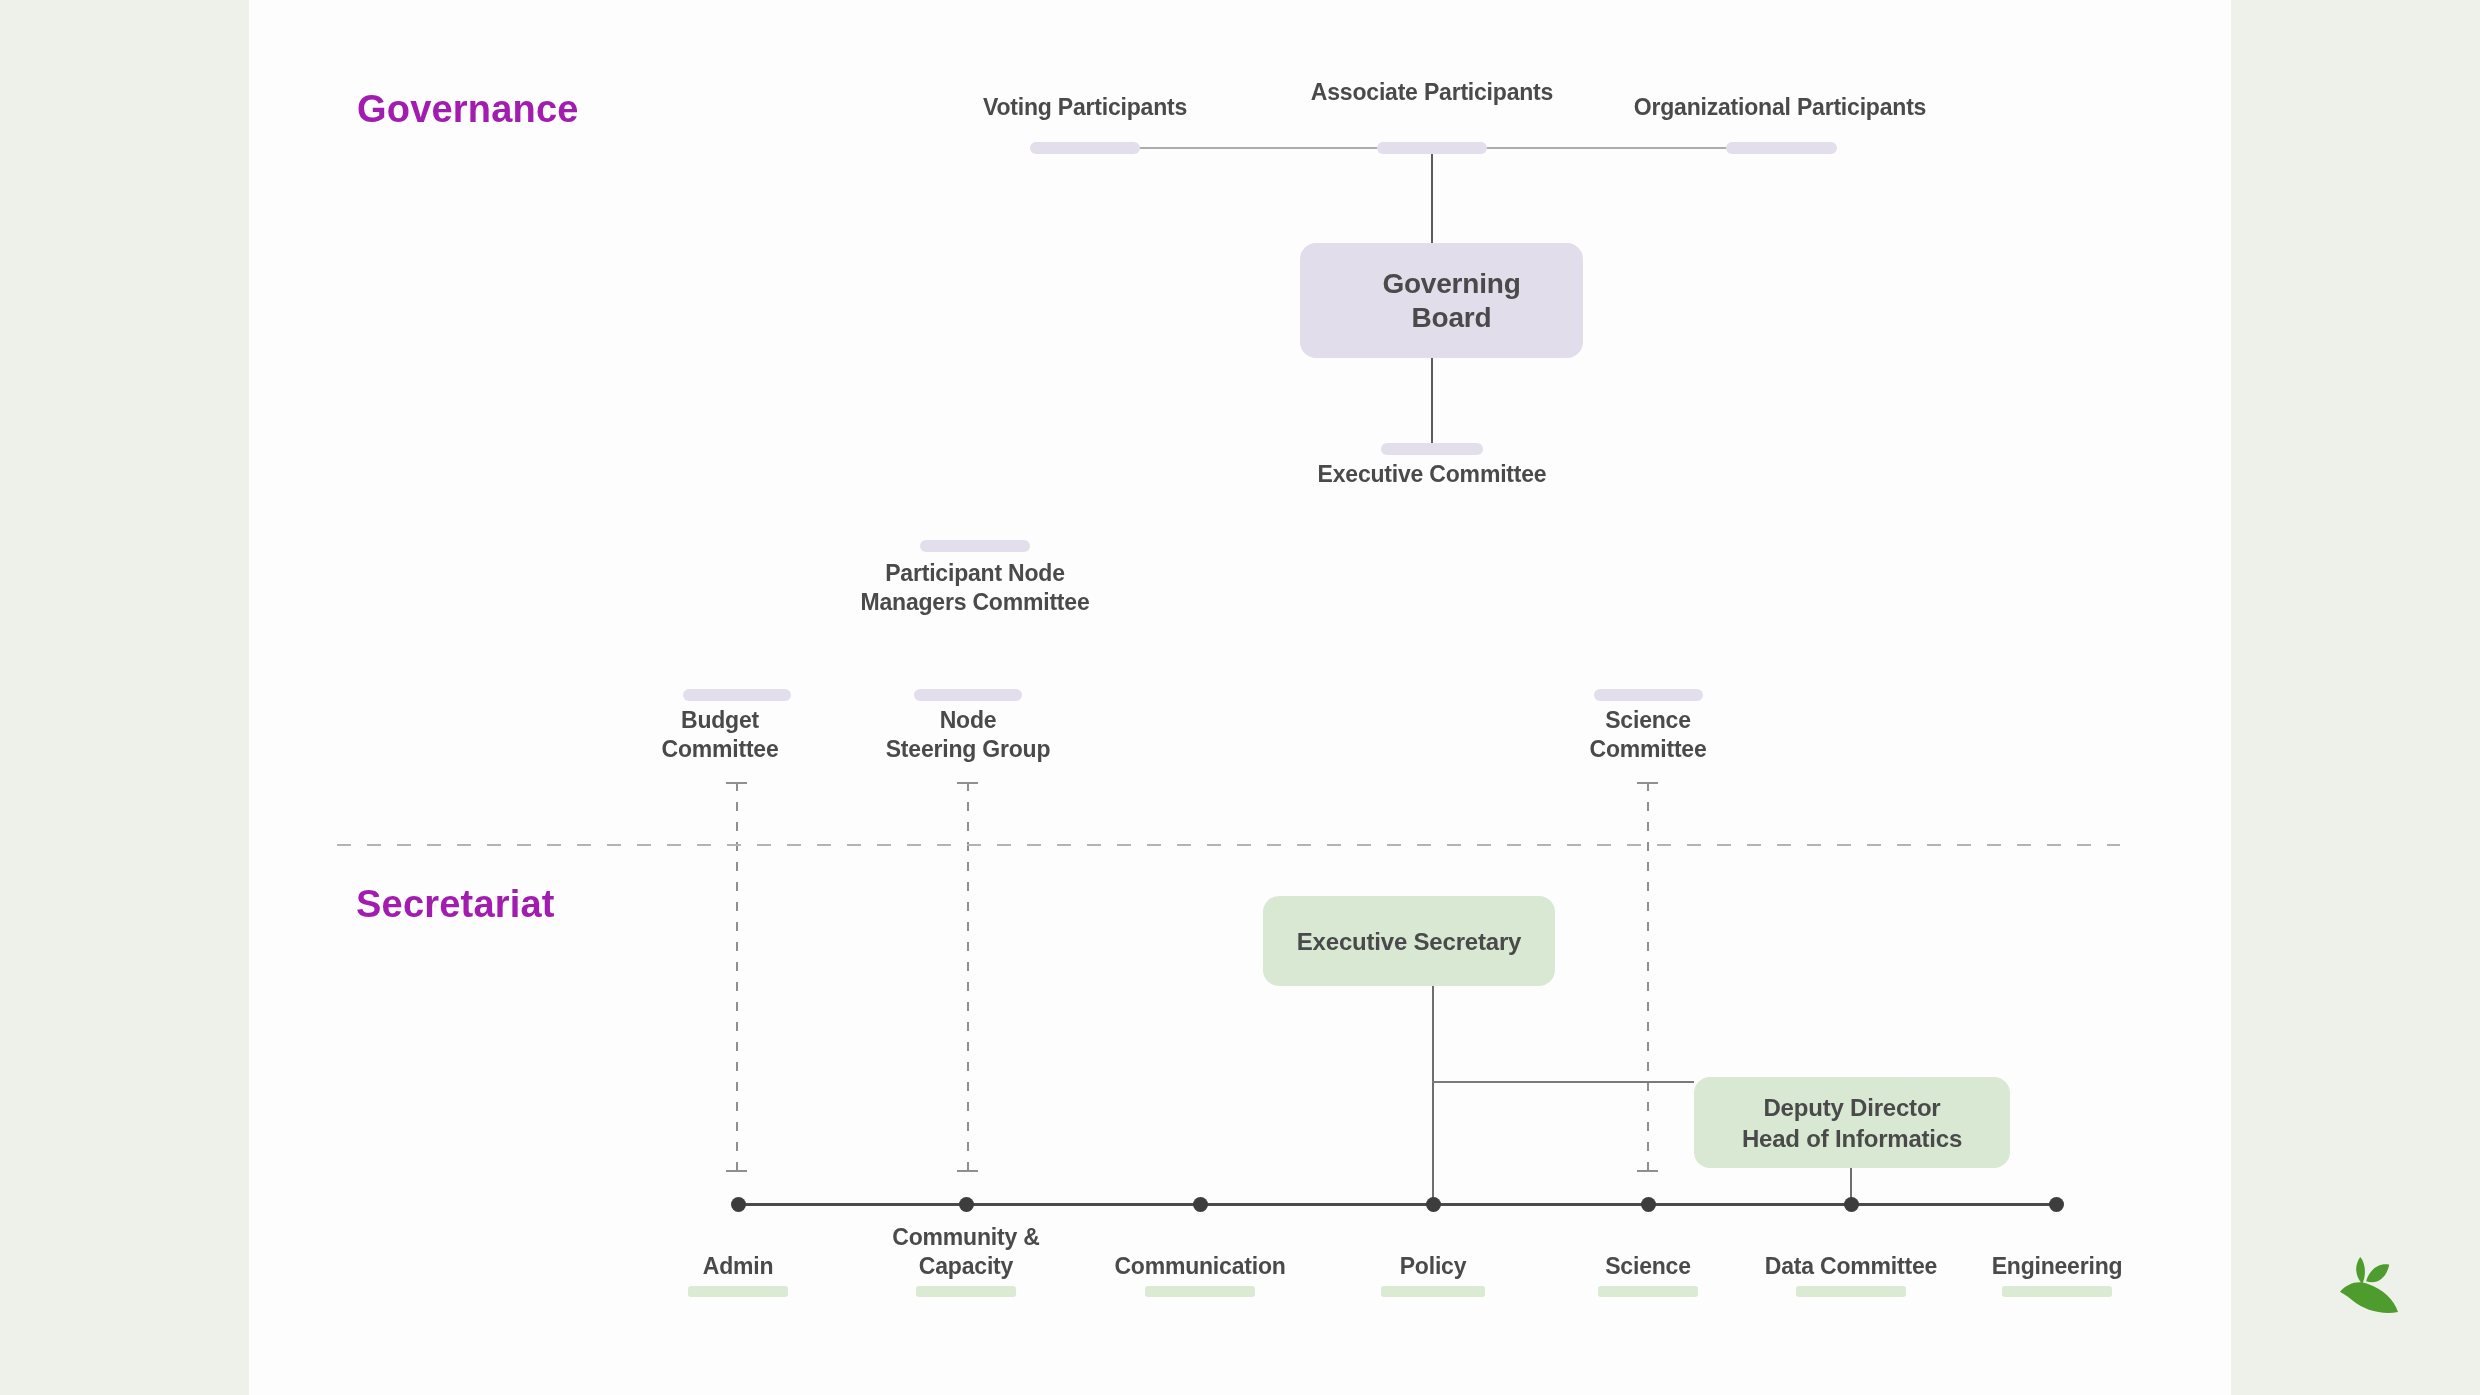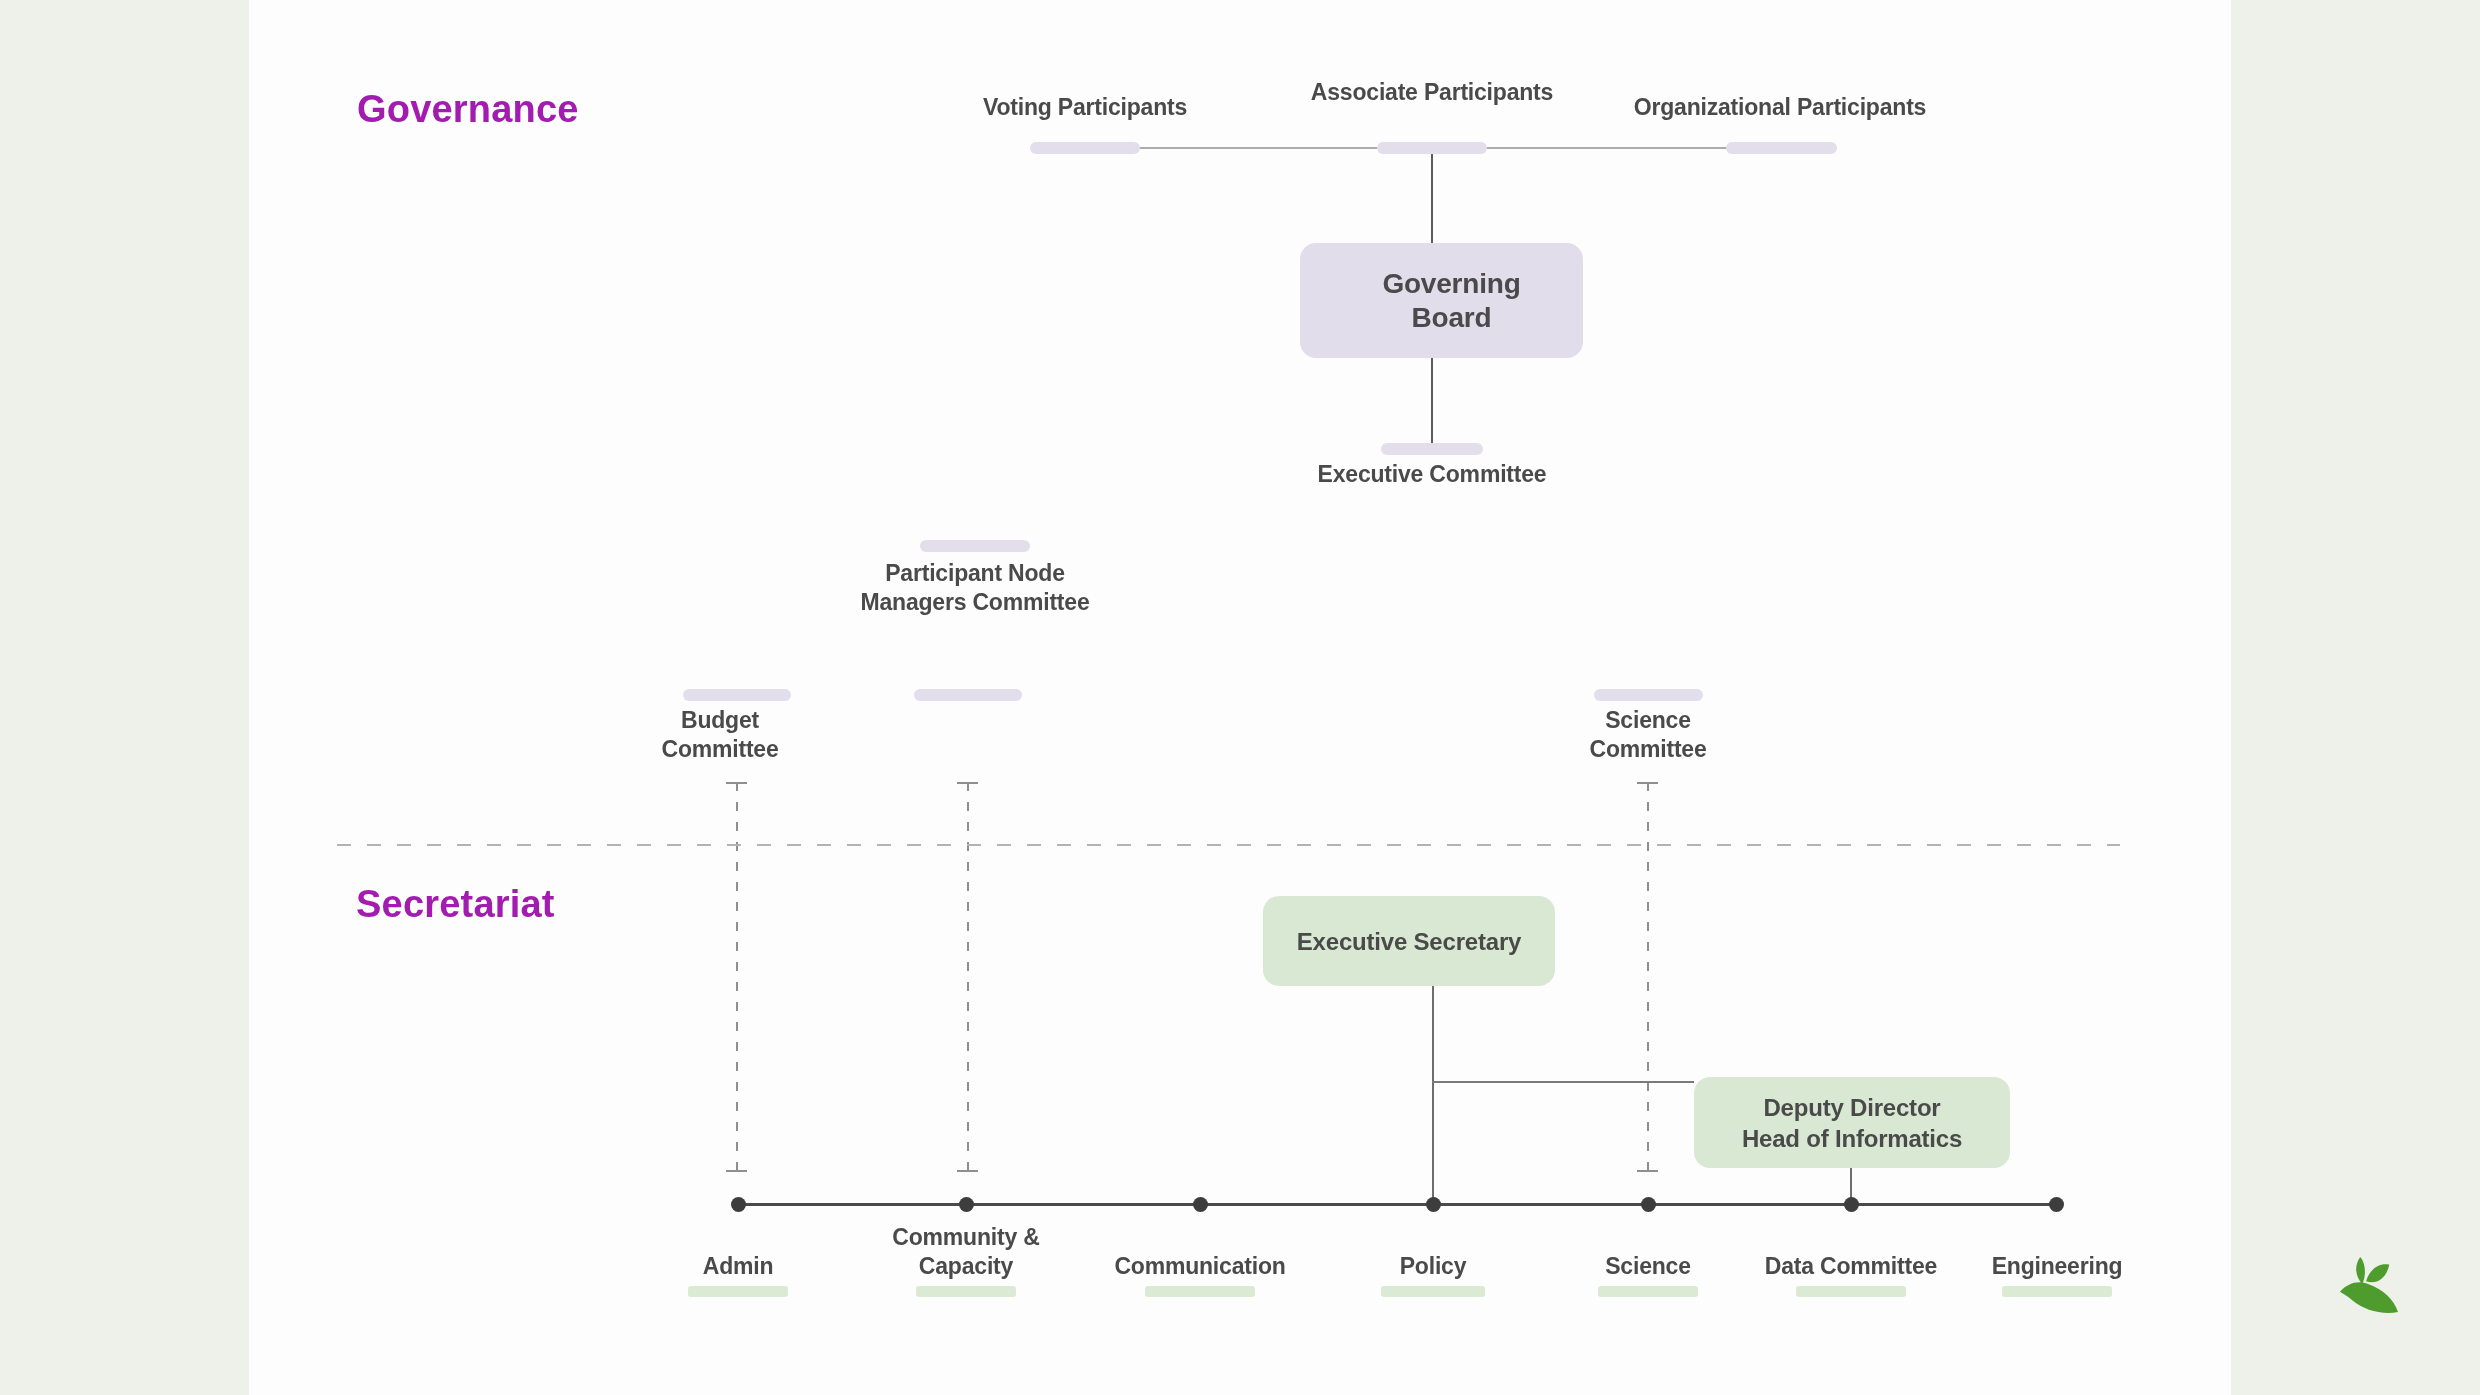--- a/index.html
+++ b/index.html
@@ -68,20 +68,24 @@
     <div>Managers Committee</div>
   </div>
 
   <div class="bar-lav" style="left:683px;top:689px;width:108px;"></div>
   <div class="abs lbl" style="left:570px;top:706px;width:300px;">
     <div>Budget</div>
     <div>Committee</div>
   </div>
 
   <div class="bar-lav" style="left:914px;top:689px;width:108px;"></div>
+  <div class="abs lbl" style="left:818px;top:706px;width:300px;">
+    <div>Node</div>
+    <div>Steering Group</div>
+  </div>
 
   <div class="bar-lav" style="left:1594px;top:689px;width:109px;"></div>
   <div class="abs lbl" style="left:1498px;top:706px;width:300px;">
     <div>Science</div>
     <div>Committee</div>
   </div>
 
   <div class="dropline" style="left:736px;top:782px;height:390px;"></div>
   <div class="dropline" style="left:967px;top:782px;height:390px;"></div>
   <div class="dropline" style="left:1647px;top:782px;height:390px;"></div>

